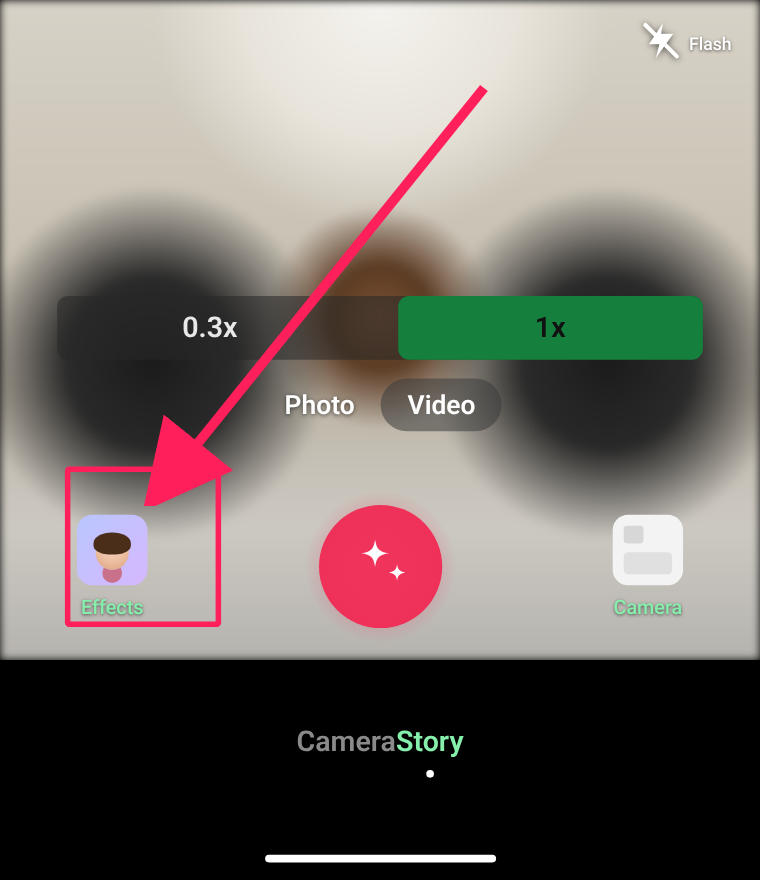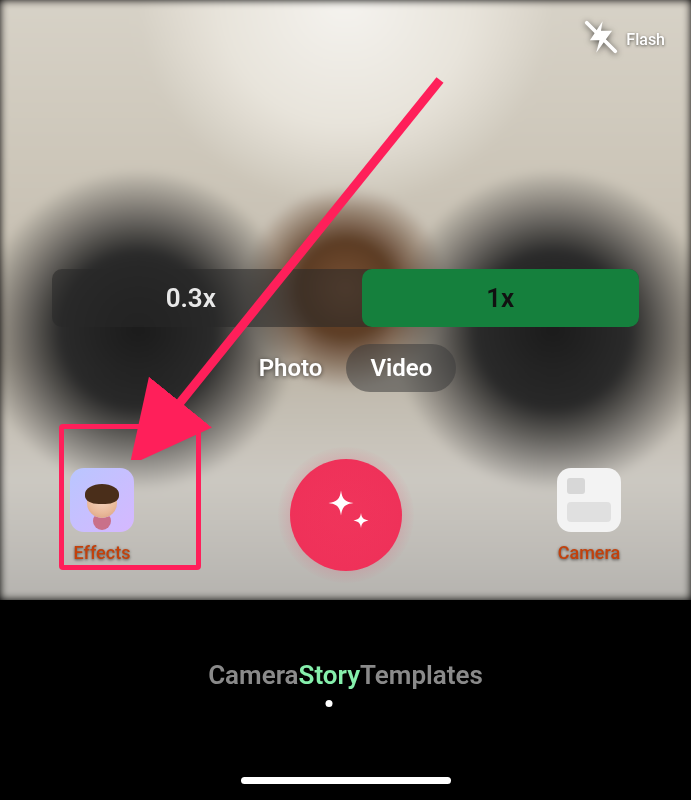--- a/index.html
+++ b/index.html
@@ -48,21 +48,21 @@
   .mode-row { position:absolute; left:0; right:0; top:344px; display:flex; justify-content:center; align-items:center; }
   .mode-btn { font-size:24px; font-weight:600; color:#fff; text-shadow:0 1px 4px rgba(0,0,0,.6); padding:10px 24px; border-radius:999px; cursor:pointer; }
   .mode-btn.pill { background: rgba(60,60,60,0.55); text-shadow:none; }
 
   
   .action-row {
     position:absolute; left:0; right:0; top:430px; height:170px;
     display:flex; align-items:center; justify-content:space-between;
     padding: 0 70px;
   }
-  .action { display:flex; flex-direction:column; align-items:center; gap:10px; color:#c2410c; font-size:18px; font-weight:500; text-shadow:0 1px 3px rgba(0,0,0,.6); cursor:pointer; }
+  .action { display:flex; flex-direction:column; align-items:center; gap:10px; color:#86efac; font-size:18px; font-weight:500; text-shadow:0 1px 3px rgba(0,0,0,.6); cursor:pointer; }
   .thumb { width:64px; height:64px; border-radius:14px; }
   .effects-thumb {
     background: linear-gradient(135deg,#b9c6ff 0%, #d6b8ff 100%);
     position:relative; overflow:hidden;
   }
   .effects-thumb::before{
     content:""; position:absolute; left:50%; top:56%; transform:translate(-50%,-50%);
     width:30px; height:30px; border-radius:50%;
     background: radial-gradient(circle at 50% 35%, #f6d7c3 0%, #e9b99a 60%, #d79d7a 100%);
     box-shadow: 0 18px 0 -6px #c9708a;
@@ -175,18 +175,17 @@
         <path d="M0 0 L10 5 L0 10 Z" fill="#ff1f5a"></path>
       </marker>
     </defs>
     <line x1="320" y1="20" x2="30" y2="380" stroke="#ff1f5a" stroke-width="9" marker-end="url(#ah)"></line>
   </svg>
 
   <div class="bottom-bar">
     <div class="tabs">
       <div class="tab">Camera</div>
       <div class="tab active">Story</div>
-      <div class="tab">Templates</div>
     </div>
     <div class="home-ind"></div>
   </div>
 
 </div>
 
 </body></html>

